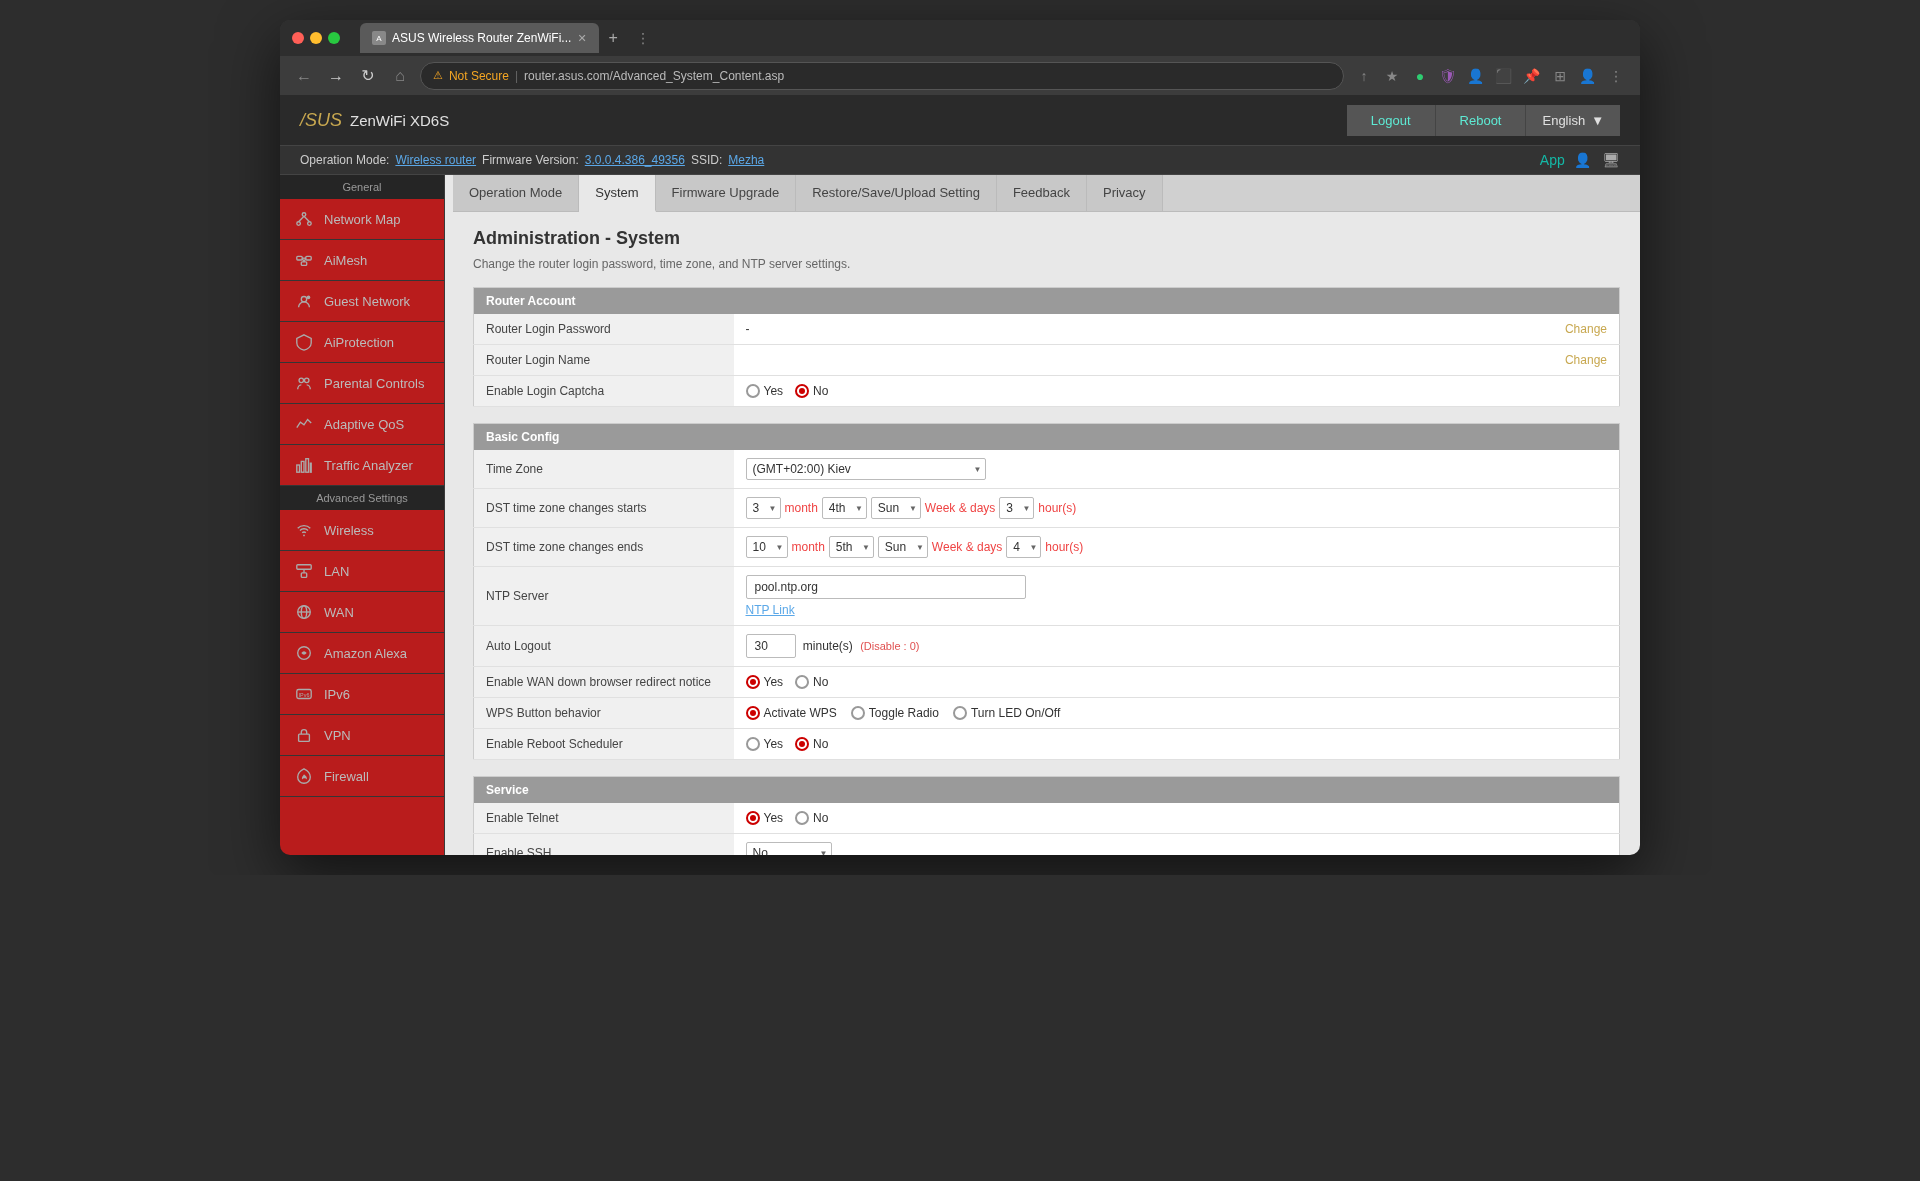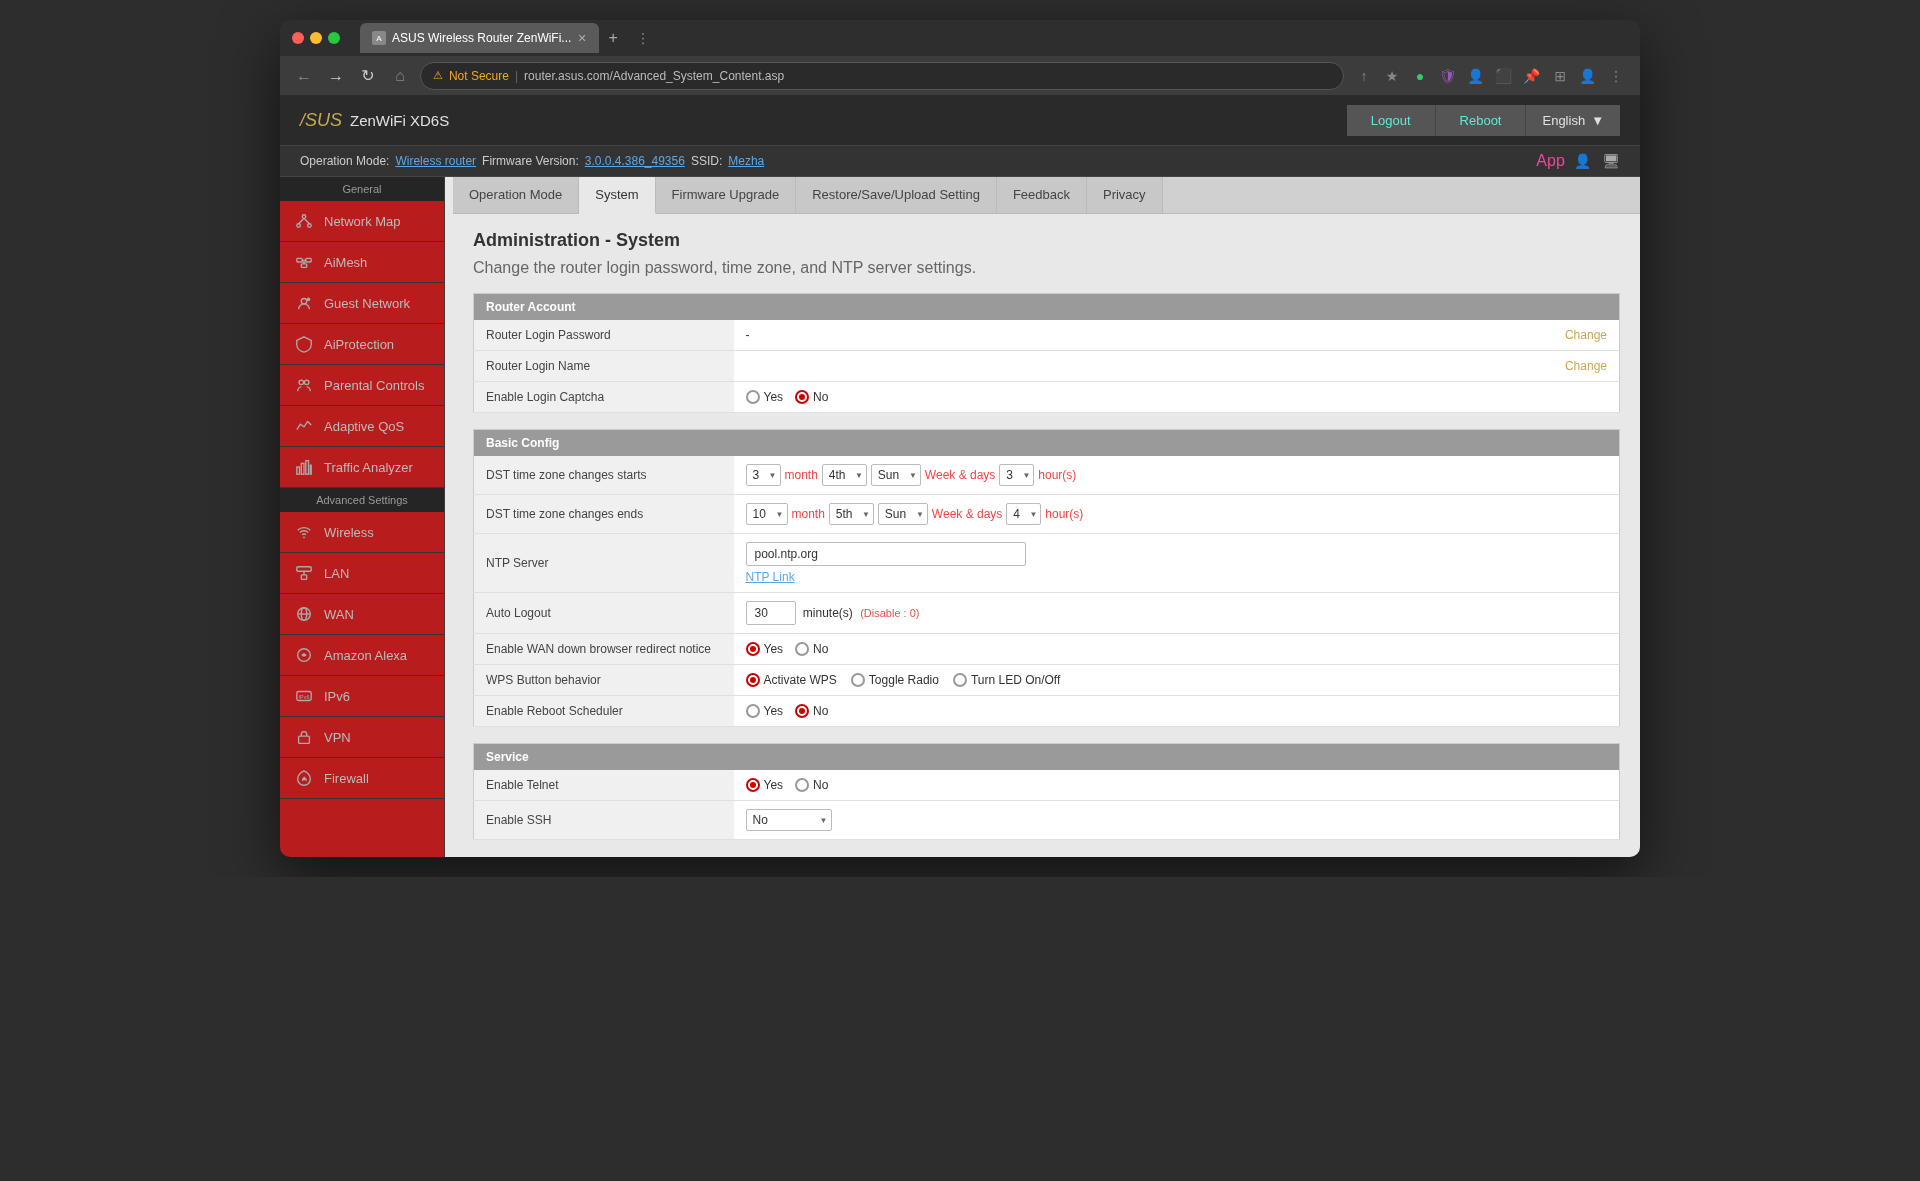--- a/index.html
+++ b/index.html
@@ -204,21 +204,21 @@
       font-size: 12px;
       color: #ccc;
     }
     .status-left { display: flex; align-items: center; gap: 6px; }
     .status-mode { color: #ccc; }
     .status-link { color: #5ba8e8; text-decoration: underline; cursor: pointer; }
     .status-version { color: #ccc; }
     .status-version-link { color: #5ba8e8; text-decoration: underline; cursor: pointer; }
     .status-ssid { color: #5ba8e8; text-decoration: underline; cursor: pointer; }
     .status-right { display: flex; align-items: center; gap: 10px; }
-    .app-link { color: #ec4899; font-size: 16px; cursor: pointer; }
+    .app-link { color: #14b8a6; font-size: 14px; cursor: pointer; }
     .status-icon { color: #aaa; font-size: 14px; cursor: pointer; }
 
     
     .main-layout {
       display: flex;
       height: 680px;
     }
 
     
     .sidebar {
@@ -291,21 +291,21 @@
     }
 
     .page-title {
       font-size: 18px;
       font-weight: bold;
       color: #333;
       margin-bottom: 8px;
     }
 
     .page-subtitle {
-      font-size: 16px;
+      font-size: 12px;
       color: #666;
       margin-bottom: 16px;
     }
 
     
     .section-table {
       width: 100%;
       border-collapse: collapse;
       margin-bottom: 16px;
       background: #fff;
@@ -753,20 +753,30 @@
                 </div>
               </td>
             </tr>
           </tbody>
             </table>
 
           <table class="section-table">
             <tbody>
                 <tr class="section-header-row">
               <td colspan="2">Basic Config</td>
+            </tr>
+            <tr class="form-row">
+              <td>Time Zone</td>
+              <td>
+                <div class="select-wrap">
+                  <select class="form-select" style="width: 240px;">
+                    <option>(GMT+02:00) Kiev</option>
+                  </select>
+                </div>
+              </td>
             </tr>
             <tr class="form-row">
               <td>DST time zone changes starts</td>
               <td>
                 <div class="dst-row">
                   <div class="select-wrap">
                     <select class="form-select">
                       <option>3</option>
                     </select>
                   </div>

